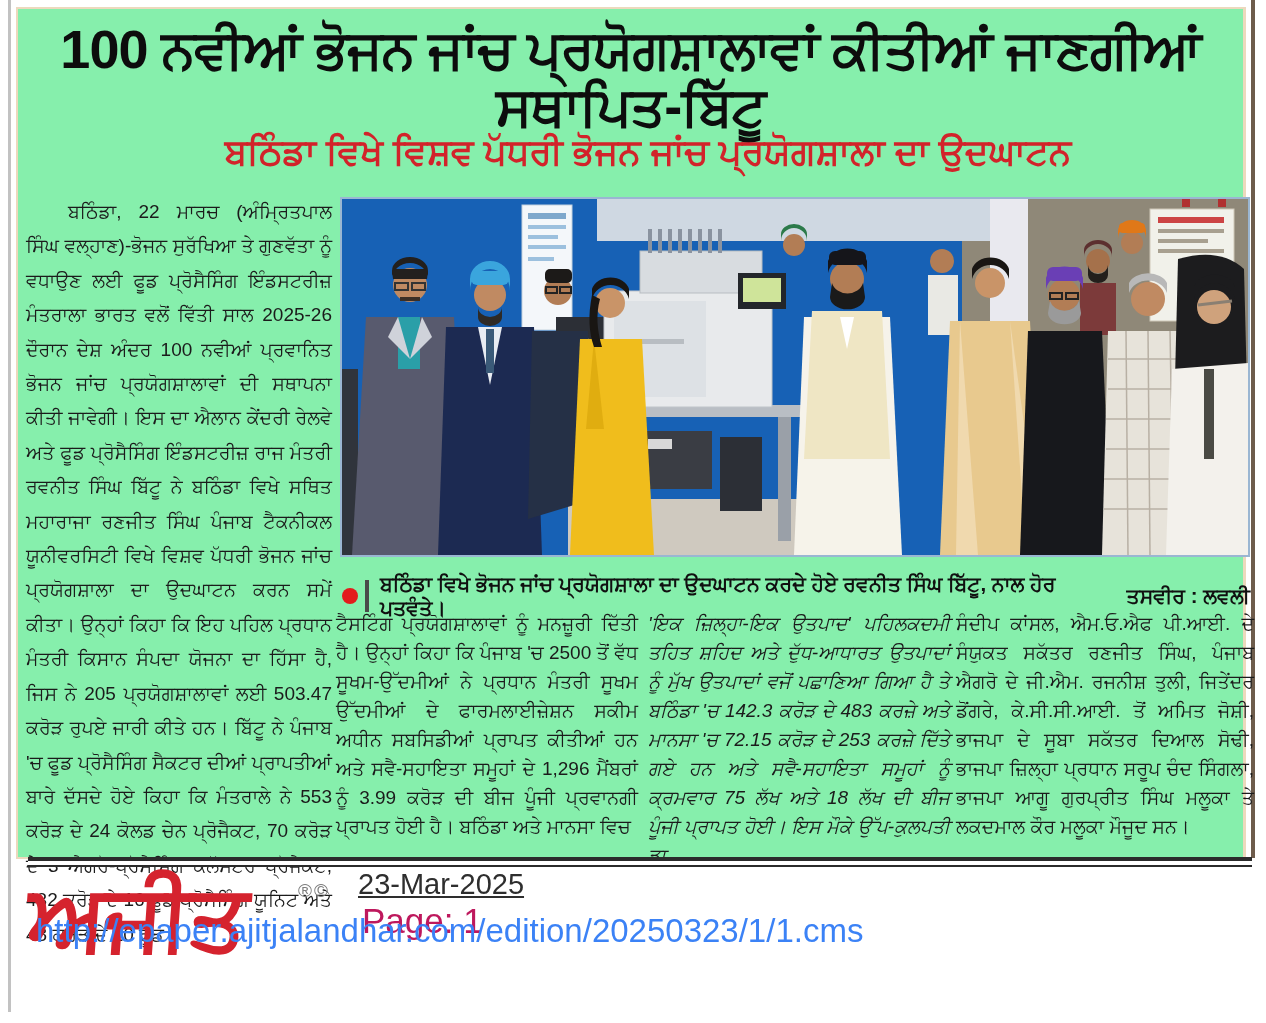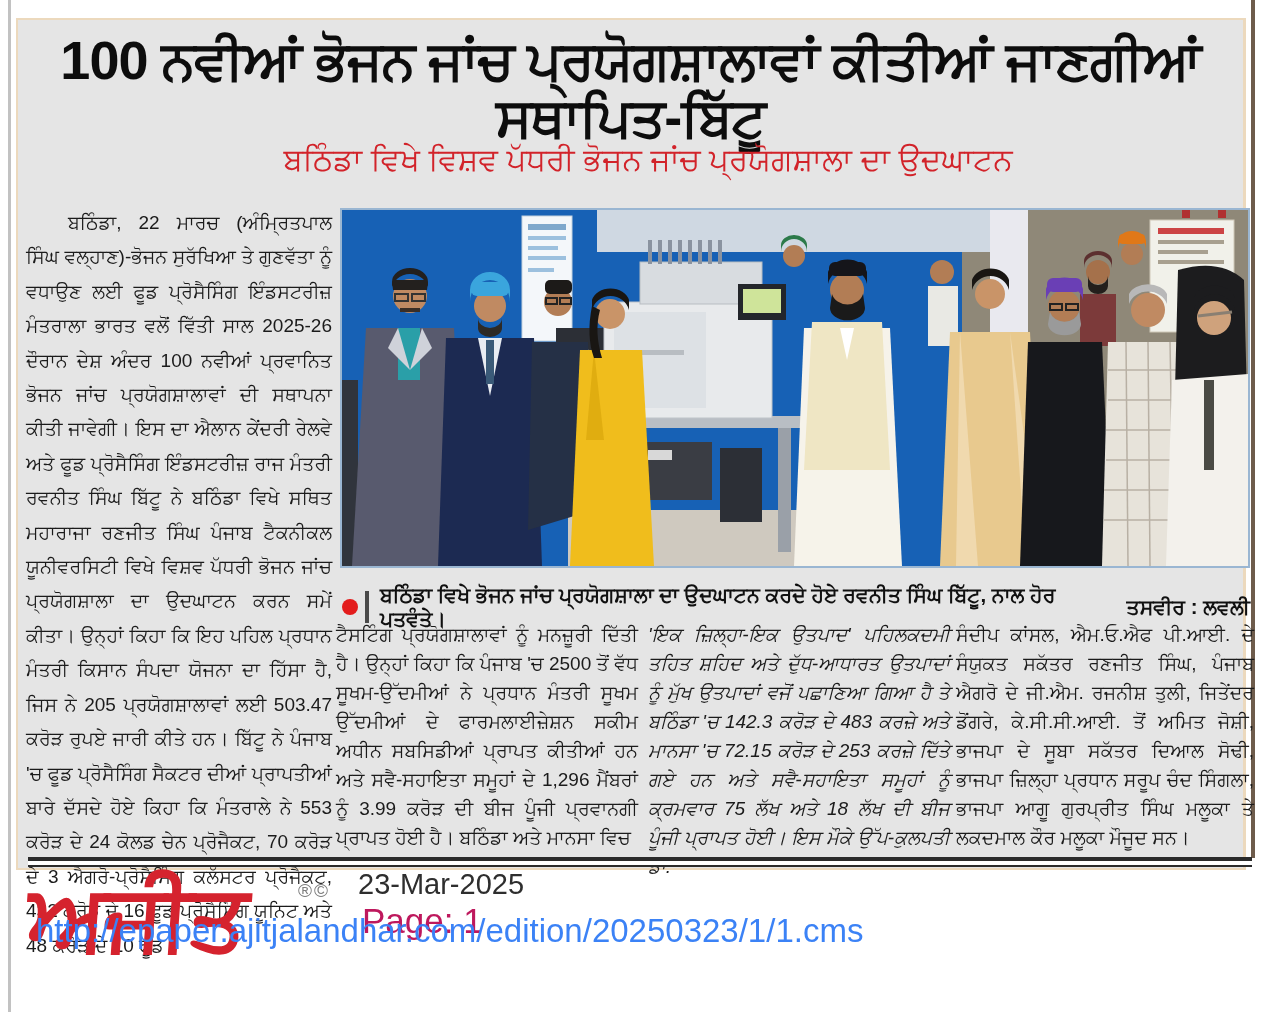--- a/index.html
+++ b/index.html
@@ -6,30 +6,30 @@
   body{
     width:1266px;height:1023px;position:relative;background:#ffffff;
     font-family:"Liberation Sans","DejaVu Sans",sans-serif;overflow:hidden;
   }
   .abs{position:absolute;}
   
   .page-left-rule{left:8px;top:0;width:3px;height:1012px;background:#c2c2c2;}
   .right-dark-rule{left:1251px;top:0;width:4px;height:858px;background:#6e5c4c;}
   
   .article-panel{
-    left:16px;top:18px;width:1230px;height:852px;box-sizing:border-box;
-    background:#e5e5e5;border:2px solid #ecd9bd;border-right-width:3px;position:absolute;
+    left:16px;top:7px;width:1230px;height:852px;box-sizing:border-box;
+    background:#86efac;border:2px solid #ecd9bd;border-right-width:3px;position:absolute;
   }
   .article-headline{
     position:absolute;top:12px;left:8px;right:8px;text-align:center;
     font-size:54px;font-weight:bold;color:#0d0d0d;line-height:1.05;letter-spacing:-1px;
   }
   .article-subheadline{
     position:absolute;top:122px;left:0;right:0;text-align:center;
-    font-size:31px;font-weight:normal;color:#d2232a;padding-left:35px;
+    font-size:36px;font-weight:bold;color:#d2232a;padding-left:35px;
   }
   .body-col{
     position:absolute;text-align:justify;color:#1b1b1b;
     font-size:19px;letter-spacing:0;
   }
   .col-main{left:8px;top:186px;width:306px;line-height:34.4px;text-indent:42px;}
   .col-bottom{top:600px;width:302px;line-height:29px;}
   .col-b1{left:318px;}
   .col-b2{left:630px;font-style:italic;}
   .col-b3{left:938px;width:298px;}
@@ -51,21 +51,21 @@
   
   .footer-divider{
     left:28px;top:857px;width:1224px;height:10px;box-sizing:border-box;
     border-top:4px solid #2b2b2b;border-bottom:2px solid #2b2b2b;background:#ffffff;
   }
   .newspaper-logo{
     left:28px;top:874px;color:#d5232e;font-size:92px;font-weight:bold;line-height:0.95;
     letter-spacing:-3px;transform:skewX(-4deg);
   }
   .logo-trademark{left:298px;top:880px;font-size:19px;color:#7d7d7d;letter-spacing:2px;}
-  .edition-date{left:358px;top:868px;font-size:29px;color:#2e2e2e;}
+  .edition-date{left:358px;top:868px;font-size:29px;color:#2e2e2e;text-decoration:underline;}
   .page-number{left:362px;top:901px;font-size:35px;color:#be185d;}
   .edition-url{left:36px;top:912px;font-size:33px;color:#3b82f6;cursor:pointer;}
 </style>
 </head>
 <body>
 
 <div class="abs page-left-rule"></div>
 <div class="abs right-dark-rule"></div>
 
 <div class="article-panel">

